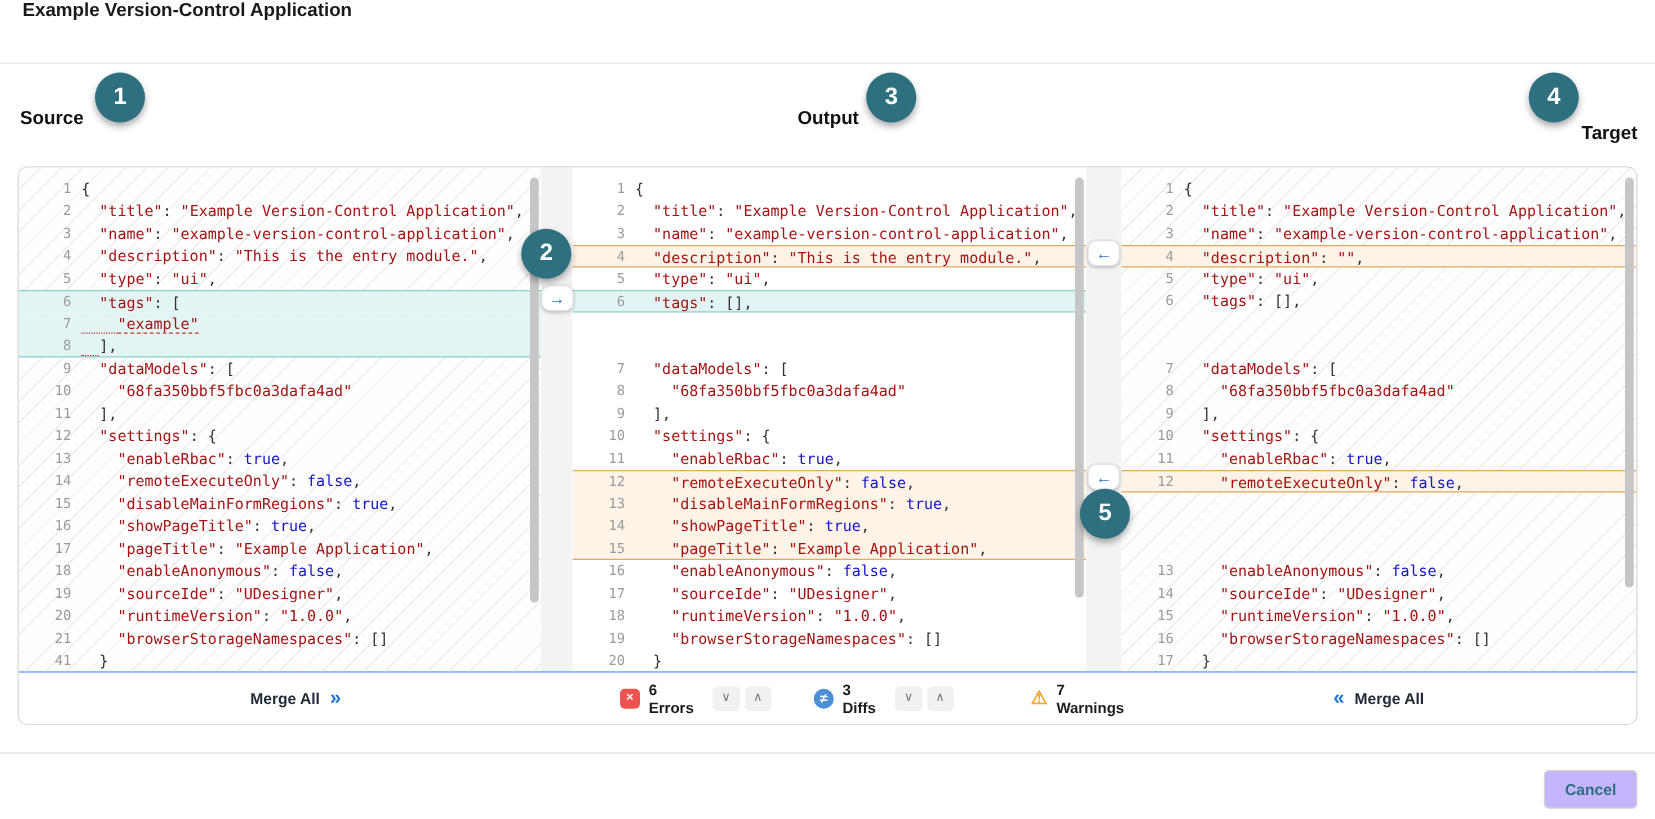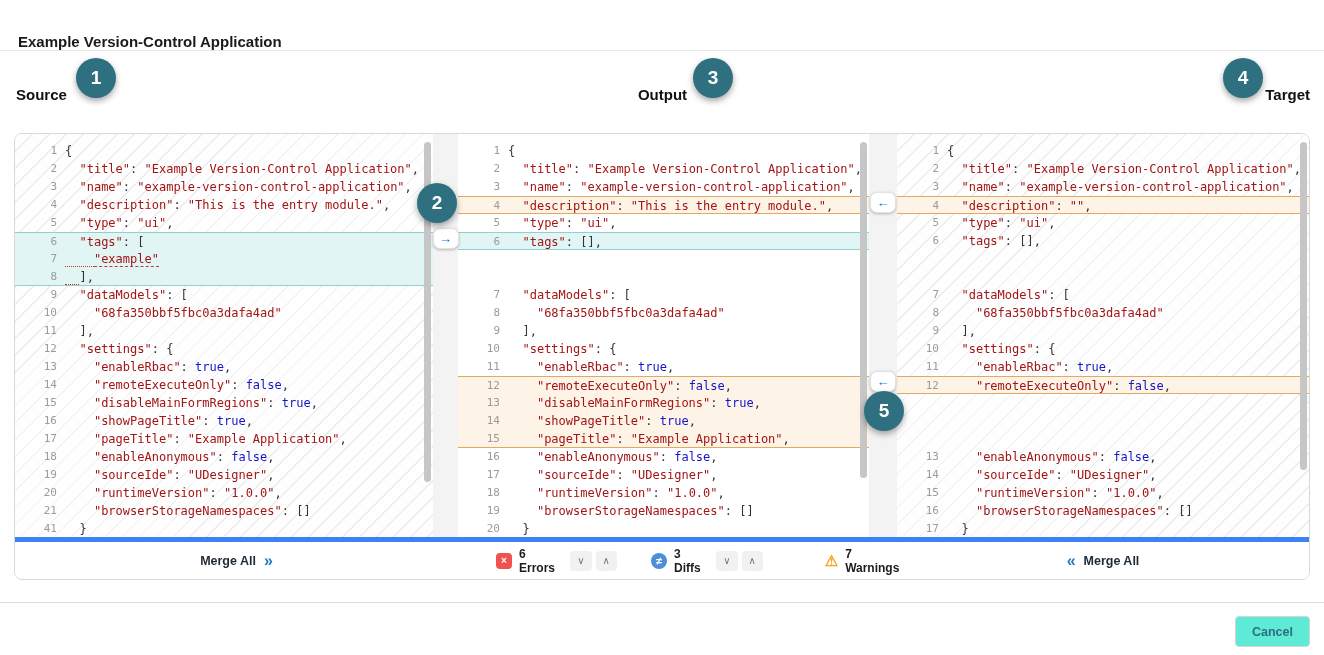--- a/index.html
+++ b/index.html
@@ -3,29 +3,29 @@
 <meta charset="utf-8">
 <style>
   * { box-sizing: border-box; }
   html,body { margin:0; padding:0; }
   body {
     width:1324px; height:655px; position:relative; overflow:hidden;
     background:#ffffff; font-family:"Liberation Sans", sans-serif; color:#1a1a1a;
   }
 
   
-  .titlebar { height:51px; border-bottom:1px solid #e7e7e7; display:flex; align-items:flex-end; padding:0 18px; }
+  .titlebar { height:51px; border-bottom:1px solid #e7e7e7; display:flex; align-items:flex-start; padding:0 18px; }
   .titlebar h1 { margin:0; font-size:15px; font-weight:700; color:#1a1a1a; }
 
   
   .labels-row { position:relative; height:81px; }
   .pane-label { position:absolute; top:35px; font-size:15px; font-weight:700; color:#111; }
   #lbl-source { left:16px;text-align:right; }
   #lbl-output { left:457px; width:411px; text-align:center; }
-  #lbl-target { right:14px; }
+  #lbl-target { right:14px;margin-top:12px; }
 
   
   .badge {
     position:absolute; width:40px; height:40px; border-radius:50%;
     background:#2e6f80; color:#fff; font-size:19px; font-weight:700;
     display:flex; align-items:center; justify-content:center;
     box-shadow:0 3px 6px rgba(0,0,0,.35); z-index:10;
   }
   #badge1 { left:76px;  top:58px; }
   #badge2 { left:417px; top:183px; }
@@ -77,21 +77,21 @@
   .txt-ul { border-bottom:1px dashed #c0392b; display:inline-block; height:17px; }
 
   .hl-teal   { background:#e2f5f5; }
   .hl-orange { background:#fdf3e6; }
   .hl-teal.p-start,  .hl-teal.p-solo   { border-top:1px solid #8fd0d2; }
   .hl-teal.p-end,    .hl-teal.p-solo   { border-bottom:1px solid #8fd0d2; }
   .hl-orange.p-start,.hl-orange.p-solo { border-top:1px solid #e2a961; }
   .hl-orange.p-end,  .hl-orange.p-solo { border-bottom:1px solid #e2a961; }
 
   
-  .bottombar { height:42px; border-top:5px solid #3b82f6; display:flex; align-items:center; background:#fff; }
+  .bottombar { height:42px; border-top:1px solid #3b82f6; display:flex; align-items:center; background:#fff; }
   .bb-left  { width:443px; display:flex; justify-content:center; }
   .bb-mid   { width:439px; display:flex; align-items:center; padding-left:38px; }
   .bb-right { flex:1; display:flex; justify-content:center; }
   .merge-btn {
     display:flex; align-items:center; gap:8px; background:none; border:none;
     font-family:inherit; font-size:12.5px; font-weight:700; color:#1f2a37; cursor:pointer;
   }
   .chev { color:#2176c7; font-weight:700; font-size:16px; line-height:1; }
 
   .status-group { display:flex; align-items:center; }
@@ -109,21 +109,21 @@
     width:24px; height:20px; margin-left:4px; border:none; border-radius:4px;
     background:#f1f1f1; color:#777; font-size:10px; line-height:20px; text-align:center;
     cursor:pointer; padding:0; font-family:inherit;
   }
   .nav-btn.first { margin-left:10px; }
 
   
   .page-divider { position:absolute; left:0; top:602px; width:100%; border-top:1px solid #dcdcdc; }
   .footer { position:absolute; right:14px; top:616px; display:flex; gap:8px; }
   .btn { height:31px; padding:0 16px; border-radius:4px; font-family:inherit; font-size:12.5px; font-weight:700; cursor:pointer; }
-  .btn-cancel { background:#5eead4; border:1px solid #d4d4d4; color:#2e6f80; }
+  .btn-cancel { background:#c4b5fd; border:1px solid #d4d4d4; color:#2e6f80; }
   .btn-save   { background:#2e6f80; border:1px solid #2e6f80; color:#fff; }
 </style>
 </head>
 <body>
 
 <header class="titlebar">
   <h1>Example Version-Control Application</h1>
 </header>
 
 <div class="labels-row">

